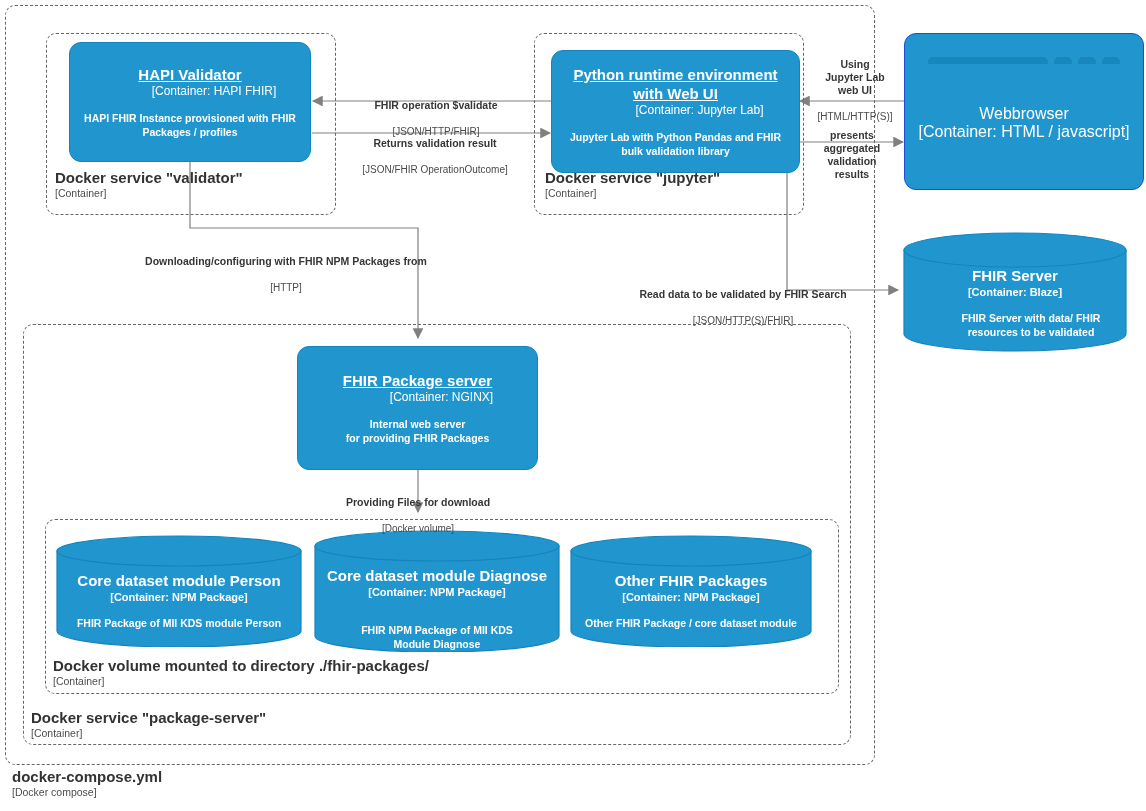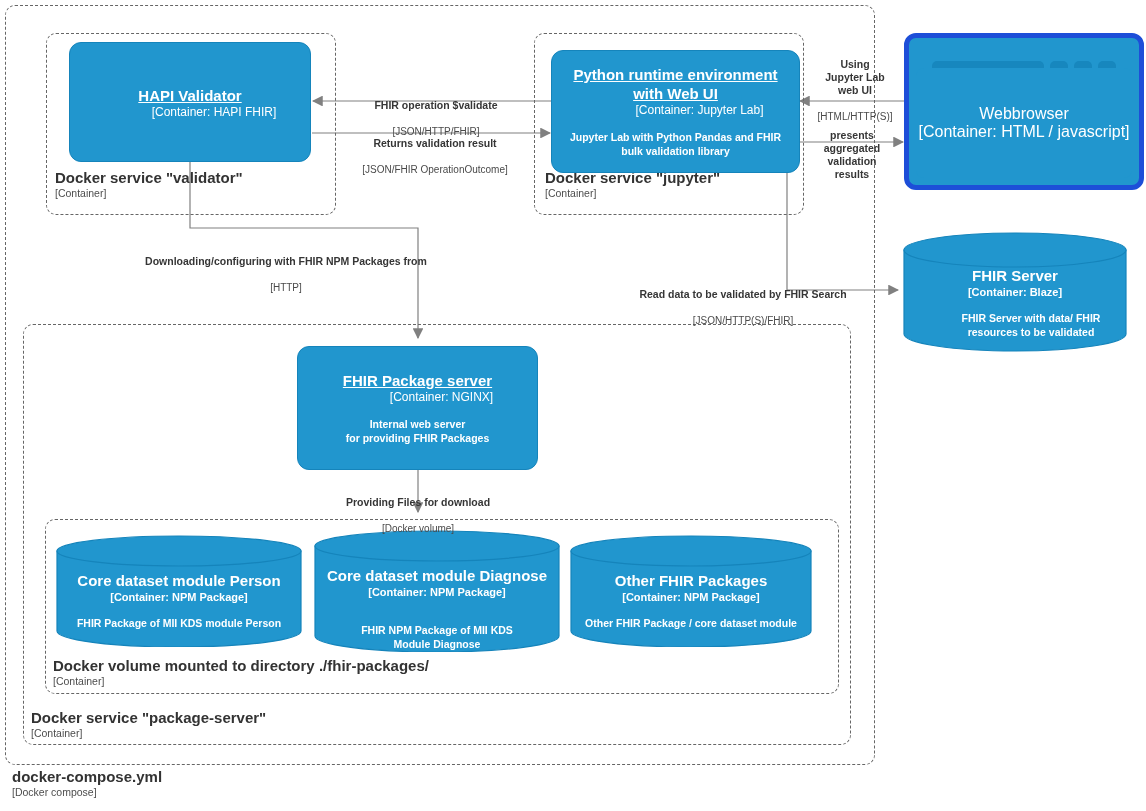--- a/index.html
+++ b/index.html
@@ -74,21 +74,21 @@
     font-weight: bold;
     line-height: 14px;
     color: #ffffff;
     margin-top: 13px;
   }
 
   
   .browser {
     position: absolute;
     background: #2196CE;
-    border: 5px solid #1d4ed8;
+    border: 1px solid #1d4ed8;
     border-radius: 12px;
     box-sizing: border-box;
     padding: 23px;
   }
   .browser-bar {
     height: 16px;
     display: flex;
     gap: 6px;
     align-items: stretch;
   }
@@ -205,20 +205,21 @@
 
   <div class="boundary" style="left:45px; top:519px; width:794px; height:175px;"></div>
   <div class="boundary-label" style="left:53px; top:657px;">
     <span class="b-name">Docker volume mounted to directory ./fhir-packages/</span>
     <span class="b-type">[Container]</span>
   </div>
 
   <div class="cbox" style="left:69px; top:42px; width:242px; height:120px;">
     <div class="c-title">HAPI Validator</div>
     <div class="c-tech">[Container: HAPI FHIR]</div>
+    <div class="c-desc">HAPI FHIR Instance provisioned with FHIR Packages / profiles</div>
   </div>
 
   <div class="cbox" style="left:551px; top:50px; width:249px; height:123px;">
     <div class="c-title">Python runtime environment with Web UI</div>
     <div class="c-tech">[Container: Jupyter Lab]</div>
     <div class="c-desc">Jupyter Lab with Python Pandas and FHIR bulk validation library</div>
   </div>
 
   <div class="browser" style="left:904px; top:33px; width:240px; height:157px;">
     <div class="browser-bar">

